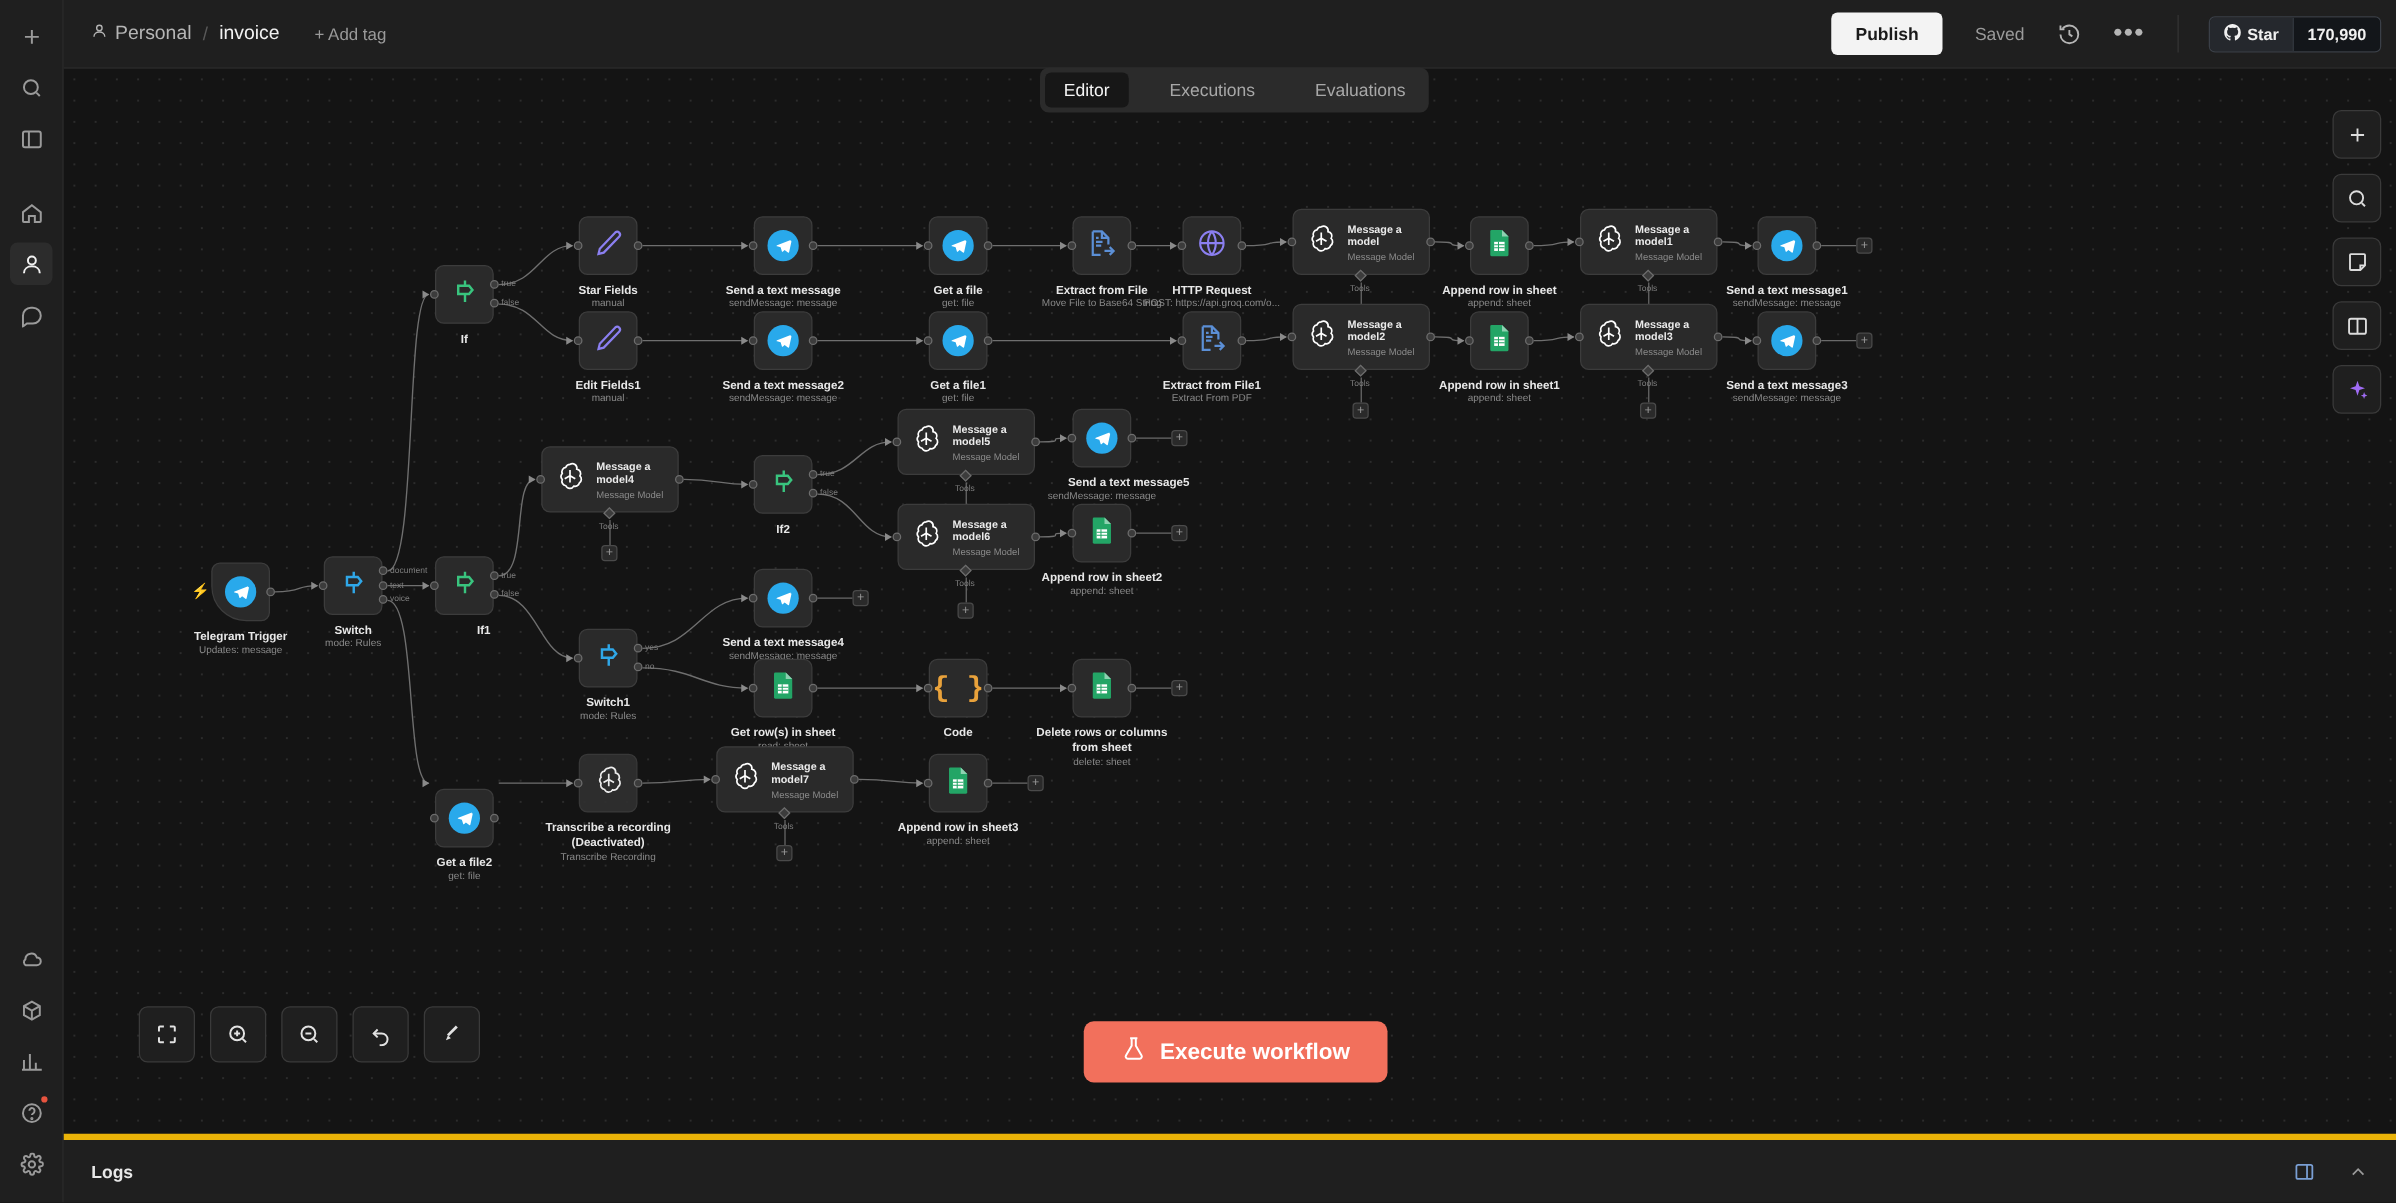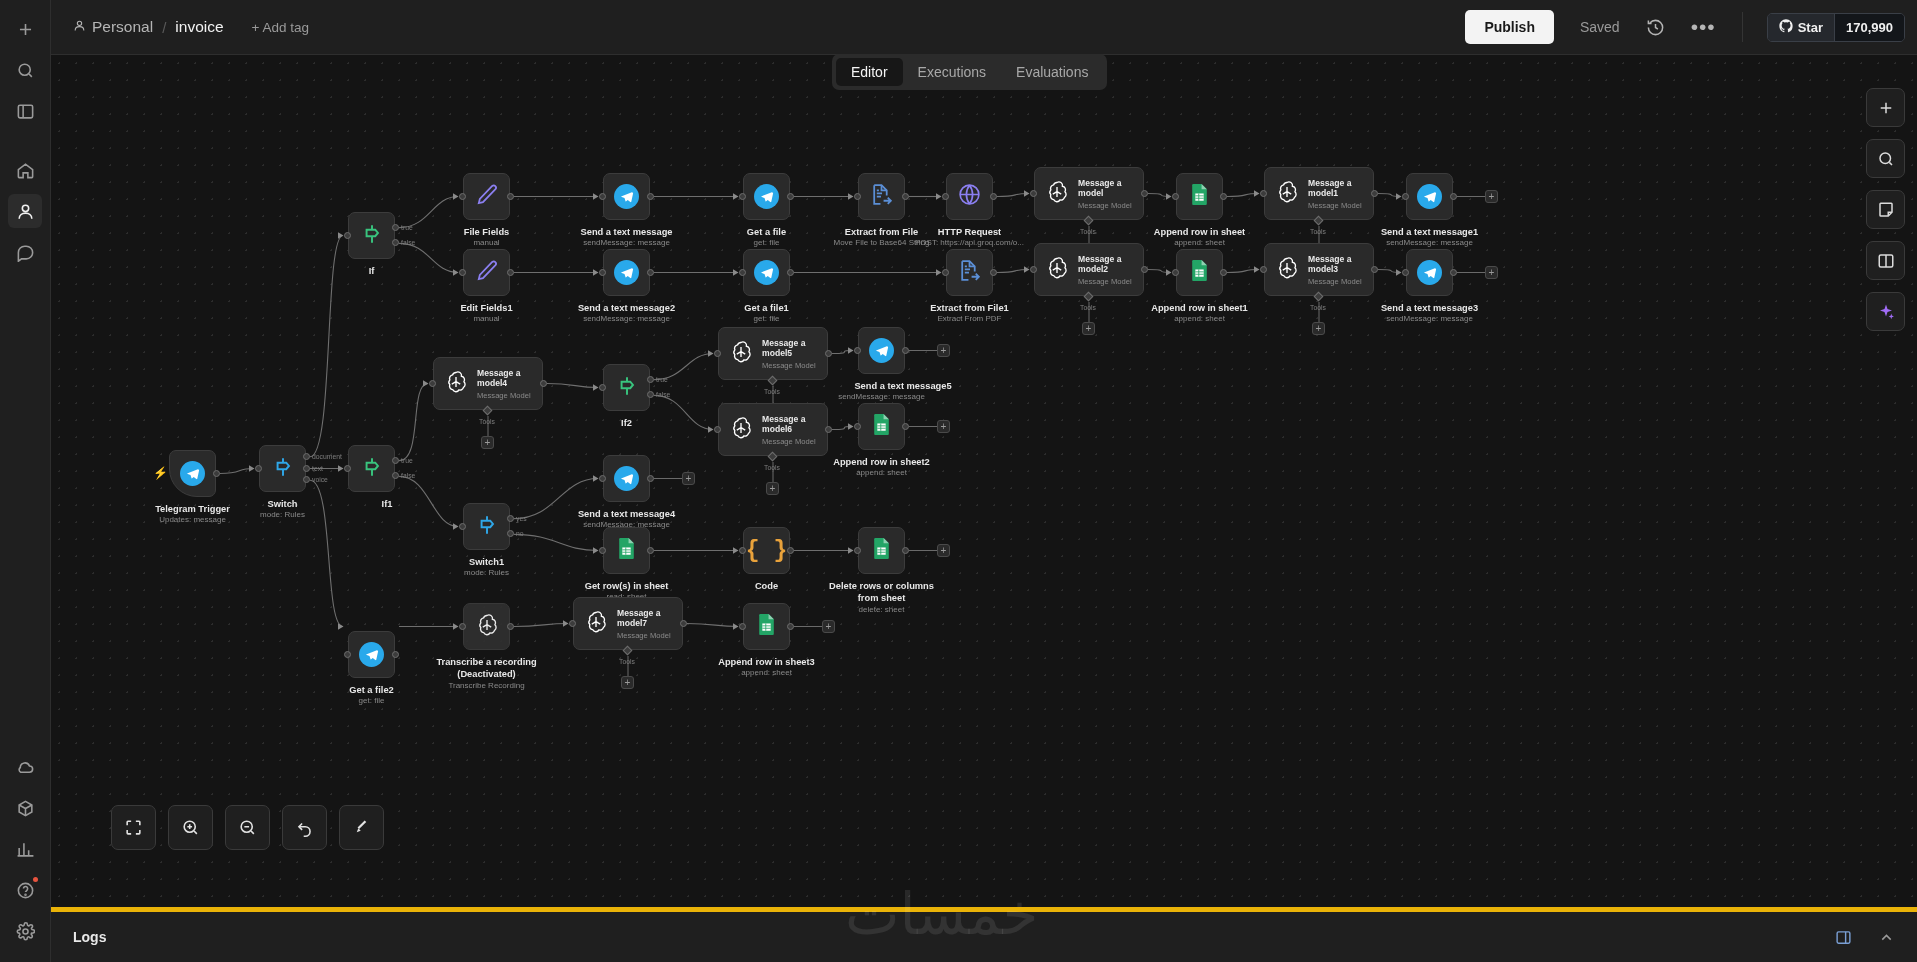--- a/index.html
+++ b/index.html
@@ -56,21 +56,21 @@
     display: flex; margin-left: 24px; height: 29px;
     border: 1px solid #3a3f47; border-radius: 5px; overflow: hidden; cursor: pointer;
   }
   #gh-star { display: flex; align-items: center; gap: 5px; background: #25282d; padding: 0 11px; font-size: 13px; color: #f0f0f0; font-weight: bold; }
   #gh-star svg { width: 14px; height: 14px; }
   #gh-count { display: flex; align-items: center; background: #13161a; padding: 0 11px; font-size: 13px; color: #f0f0f0; font-weight: bold; border-left: 1px solid #3a3f47; }
 
   
   #tabs {
     position: absolute; left: 832px; top: 54px; z-index: 30;
-    background: #2b2b2b; border-radius: 7px; padding: 4px; display: flex; gap: 0;
+    background: #2b2b2b; border-radius: 7px; padding: 4px; display: flex; gap: 18px;
   }
   .tab { padding: 6px 15px; border-radius: 5px; font-size: 14px; color: #a8a8a8; cursor: pointer; white-space: nowrap; }
   .tab.active { background: #171717; color: #f5f5f5; }
 
   
   #canvas {
     position: absolute; left: 51px; top: 55px; width: 1866px; height: 852px;
     background-color: #141414;
     background-image: radial-gradient(#2c2c2c 1px, transparent 1px);
     background-size: 17px 17px;
@@ -433,21 +433,21 @@
           <div class="port-lbl" style="left: 53px; top: 11.6667px;">true</div>
           <div class="port" style="left: 44px; top: 27.3333px;"></div>
           <div class="port-lbl" style="left: 53px; top: 27.3333px;">false</div>
         </div>
         <div class="node" style="left: 412px; top: 118px; width: 47px; height: 47px;">
           <div class="nbox sq">
             <span class="ef-ic"><svg viewBox="0 0 24 24" fill="none" stroke="#8b7ff0" stroke-width="1.7">
                 <path d="M17.5 3.8a2.2 2.2 0 013.1 3.1L8.6 19.3l-4 1 1-4z"></path>
               </svg></span>
           </div>
-          <div class="ntitle" style="top: 54px;">File Fields</div>
+          <div class="ntitle" style="top: 54px;">Star Fields</div>
           <div class="nsub" style="top: 65px;">manual</div>
           <div class="port" style="left: -4px; top: 19.5px;"></div>
           <div class="port" style="left: 44px; top: 19.5px;"></div>
         </div>
         <div class="node" style="left: 552px; top: 118px; width: 47px; height: 47px;">
           <div class="nbox sq">
             <span class="tg-ic">
               <svg viewBox="0 0 24 24">
                 <path d="M21.5 3.3L2.9 10.5c-1 .4-1 1.3.1 1.6l4.7 1.4 1.8 5.6c.2.6.6.7 1.1.3l2.6-2.1 4.6 3.4c.8.5 1.4.2 1.6-.8l3-13.8c.3-1.2-.4-1.8-1.4-1.4z"></path>
               </svg>
@@ -951,22 +951,30 @@
         </svg>
     </div>
     <div class="zbtn">
       <svg viewBox="0 0 24 24" fill="currentColor">
           <path d="M16 3l-9 9 2 2 9-9z"></path>
           <path d="M8 13l-2 5 5-2z"></path>
         </svg>
     </div>
   </div>
 
-
-  <div id="watermark">خمسات</div>
+  <button id="exec-btn">
+    <span>
+      <svg viewBox="0 0 24 24" fill="none" stroke="currentColor" stroke-width="1.9">
+          <path d="M10 2v7L4.5 18.5A2 2 0 006.2 21.5h11.6a2 2 0 001.7-3L14 9V2"></path>
+          <path d="M8.5 2h7"></path>
+        </svg>
+    </span>
+    <span>Execute workflow</span>
+  </button>
+
 
   <div id="logsbar">
     <span id="logs-title">Logs</span>
     <div class="logs-spacer"></div>
     <span class="logs-ic">
       <svg viewBox="0 0 24 24" fill="none" stroke="#7a9fd4" stroke-width="2">
           <rect x="3" y="4" width="18" height="16" rx="2"></rect>
           <path d="M15 4v16"></path>
         </svg>
     </span>

